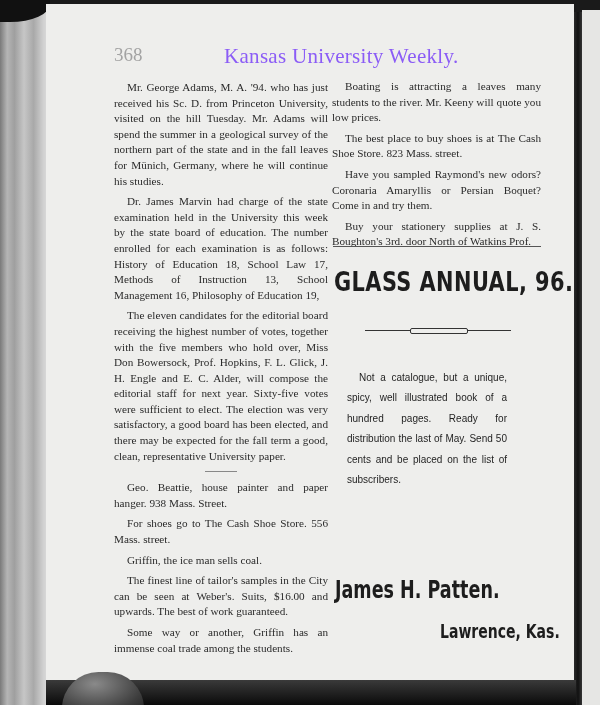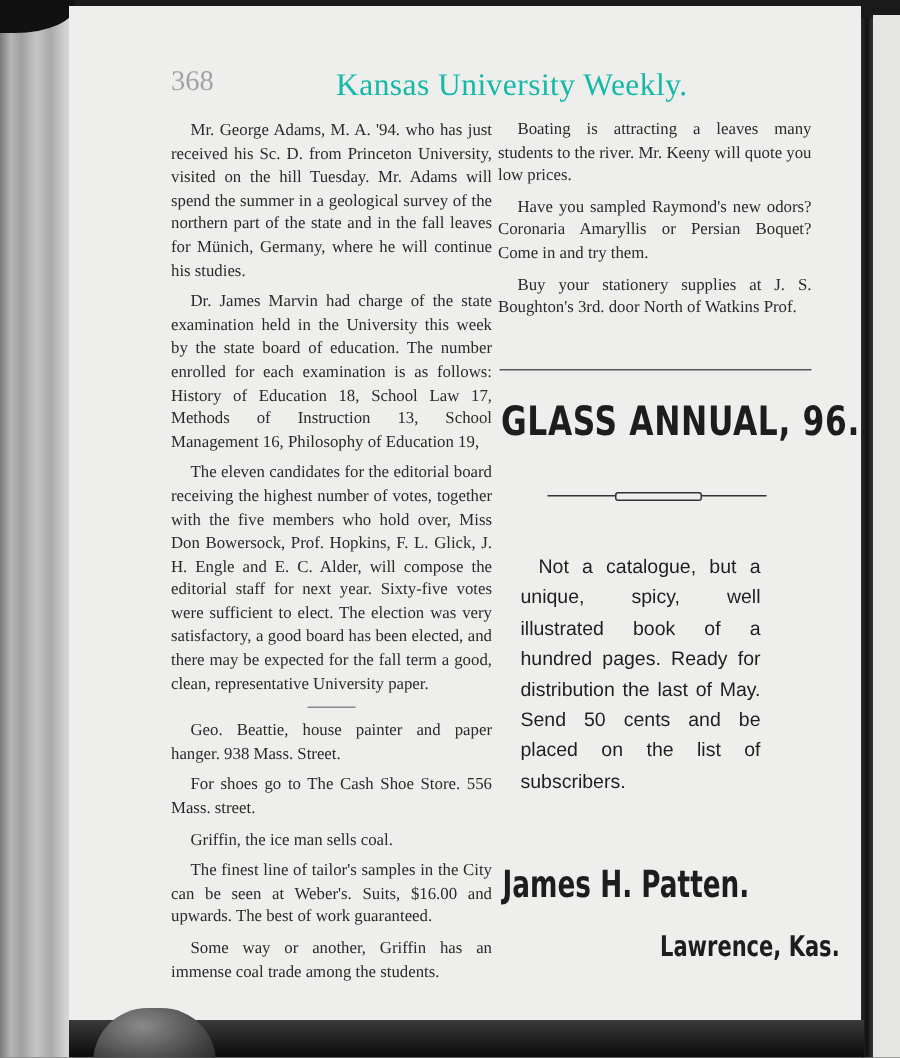--- a/index.html
+++ b/index.html
@@ -35,21 +35,21 @@
   }
   .thumb {
     position:absolute; left:62px; top:672px; width:82px; height:40px;
     background:radial-gradient(ellipse at 40% 30%,#8a8a8a,#3d3d3d 70%,#222);
     border-radius:40px 40px 4px 4px;
   }
   .header {
     position:absolute; left:114px; top:44px; width:430px; height:30px;
   }
   .page-num { position:absolute; left:0; top:0; font-size:19px; color:#a3a3a3; }
-  .journal { position:absolute; left:110px; top:0; font-size:21px; color:#14b8a6; letter-spacing:0.3px; }
+  .journal { position:absolute; left:110px; top:0; font-size:21px; color:#8b5cf6; letter-spacing:0.3px; }
 
   .col {
     position:absolute; font-size:11.2px; line-height:15.6px; color:#2a2a2a;
     text-align:justify;
   }
   .col p { margin:0 0 5px 0; text-indent:13px; }
   .left-col { left:114px; top:80px; width:214px; }
   .right-col-top { left:332px; top:79px; width:209px; }
   .short-rule { width:32px; height:1px; background:#888; margin:7px auto 8px auto; }
   .long-rule {
@@ -63,21 +63,21 @@
     white-space:nowrap;
   }
   .ornament {
     position:absolute; left:365px; top:328px; width:146px; height:5px;
   }
   .ornament .bar { position:absolute; left:0; top:2px; width:146px; height:1px; background:#333; }
   .ornament .mid { position:absolute; left:45px; top:0; width:56px; height:4px; border:1px solid #333; border-radius:2px; background:#eeeeec; }
   .ad-body {
     position:absolute; left:347px; top:368px; width:160px;
     font-family:"Liberation Sans","DejaVu Sans",sans-serif;
-    font-size:13px; line-height:20.4px; color:#1f1f1f; text-align:justify;
+    font-size:10px; line-height:20.4px; color:#1f1f1f; text-align:justify;
     text-indent:12px;
   }
   .ad-name {
     position:absolute; left:335px; top:575px;
     font-family:"DejaVu Sans Condensed","DejaVu Sans",sans-serif;
     font-size:25px; font-weight:bold; color:#1d1d1d;
     transform:scaleX(0.78); transform-origin:left; white-space:nowrap;
   }
   .ad-place {
     position:absolute; left:440px; top:620px;
@@ -110,20 +110,21 @@
   <p>Geo. Beattie, house painter and paper hanger. 938 Mass. Street.</p>
   <p>For shoes go to The Cash Shoe Store. 556 Mass. street.</p>
   <p>Griffin, the ice man sells coal.</p>
   <p>The finest line of tailor's samples in the City can be seen at Weber's. Suits, $16.00 and upwards. The best of work guaranteed.</p>
   <p>Some way or another, Griffin has an immense coal trade among the students.</p>
 
 </div>
 
 <div class="col right-col-top">
   <p>Boating is attracting a leaves many students to the river. Mr. Keeny will quote you low prices.</p>
+  <p>The best place to buy shoes is at The Cash Shoe Store. 823 Mass. street.</p>
   <p>Have you sampled Raymond's new odors? Coronaria Amaryllis or Persian Boquet? Come in and try them.</p>
   <p>Buy your stationery supplies at J. S. Boughton's 3rd. door North of Watkins Prof.</p>
 </div>
 
 <div class="long-rule"></div>
 
 <div class="ad-title">GLASS ANNUAL, 96.</div>
 <div class="ornament">
   <div class="bar"></div>
     <div class="mid"></div>

